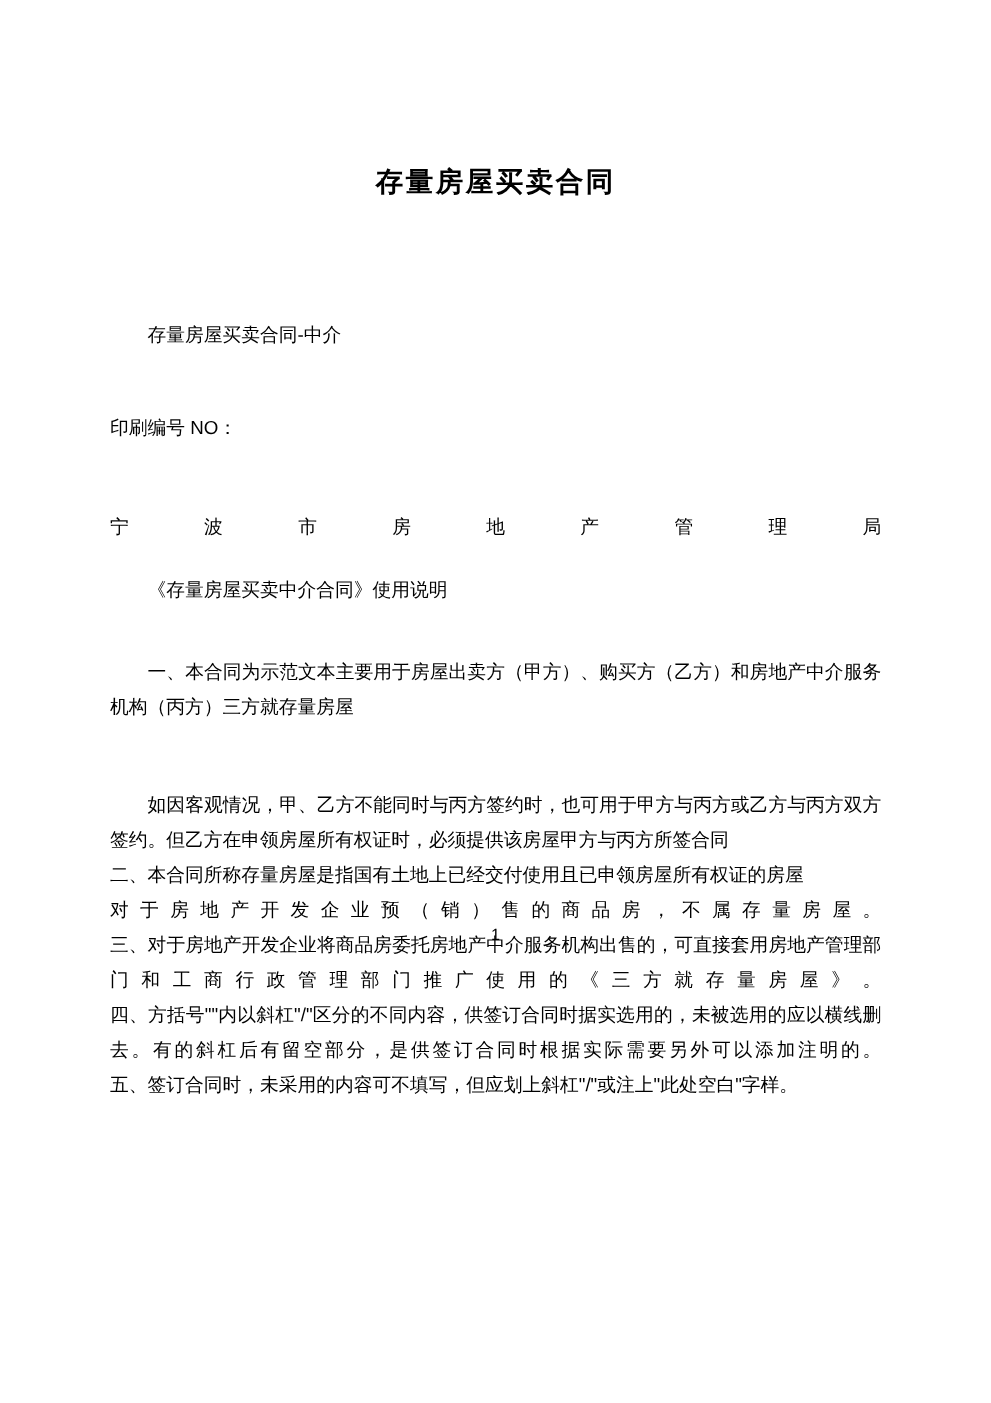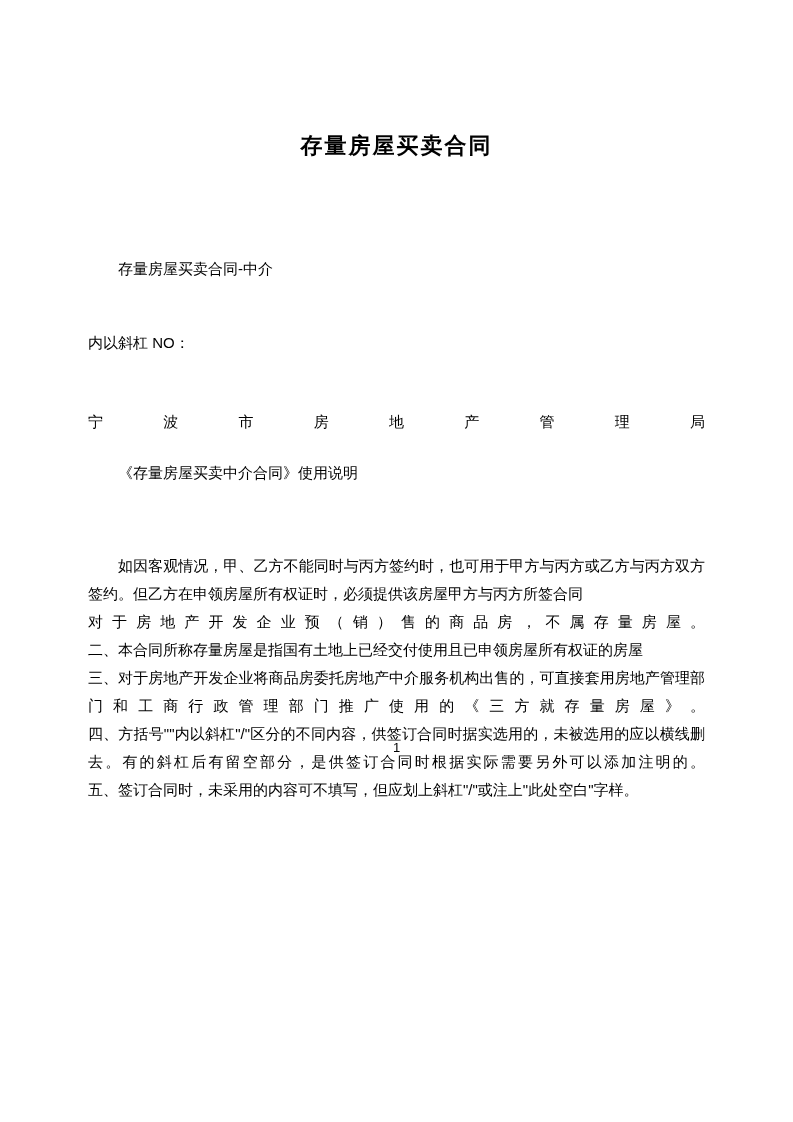--- a/index.html
+++ b/index.html
@@ -69,47 +69,48 @@
 <div class="page">
 
   <h1 class="doc-title">存量房屋买卖合同</h1>
 
   <div class="spacer-after-title"></div>
 
   <p class="para indent">存量房屋买卖合同-中介</p>
 
   <div class="gap-23"></div>
 
-  <p class="para">内以斜杠 NO：</p>
+  <p class="para">印刷编号 NO：</p>
 
   <div class="gap-14"></div>
 
 
   <div class="gap-14"></div>
 
   <div class="block-run">
     <p class="para spread">宁波市房地产管理局</p>
   </div>
 
   <div class="gap-23"></div>
 
   <p class="para indent">《存量房屋买卖中介合同》使用说明</p>
 
   <div class="gap-14"></div>
 
+  <p class="para indent">一、本合同为示范文本主要用于房屋出卖方（甲方）、购买方（乙方）和房地产中介服务机构（丙方）三方就存量房屋</p>
 
   <div class="gap-14"></div>
 
 
   <div class="gap-14"></div>
 
   <div class="block-run">
     <p class="para indent">如因客观情况，甲、乙方不能同时与丙方签约时，也可用于甲方与丙方或乙方与丙方双方签约。但乙方在申领房屋所有权证时，必须提供该房屋甲方与丙方所签合同</p>
+    <p class="para">二、本合同所称存量房屋是指国有土地上已经交付使用且已申领房屋所有权证的房屋</p>
     <p class="para spread">对于房地产开发企业预（销）售的商品房，不属存量房屋。</p>
-    <p class="para">二、本合同所称存量房屋是指国有土地上已经交付使用且已申领房屋所有权证的房屋</p>
     <p class="para spread">三、对于房地产开发企业将商品房委托房地产中介服务机构出售的，可直接套用房地产管理部门和工商行政管理部门推广使用的《三方就存量房屋》。</p>
     <p class="para spread">四、方括号""内以斜杠"/"区分的不同内容，供签订合同时据实选用的，未被选用的应以横线删去。有的斜杠后有留空部分，是供签订合同时根据实际需要另外可以添加注明的。</p>
     <p class="para">五、签订合同时，未采用的内容可不填写，但应划上斜杠"/"或注上"此处空白"字样。</p>
   </div>
 
   <div class="page-number">1</div>
 
 </div>
 
 </body></html>

